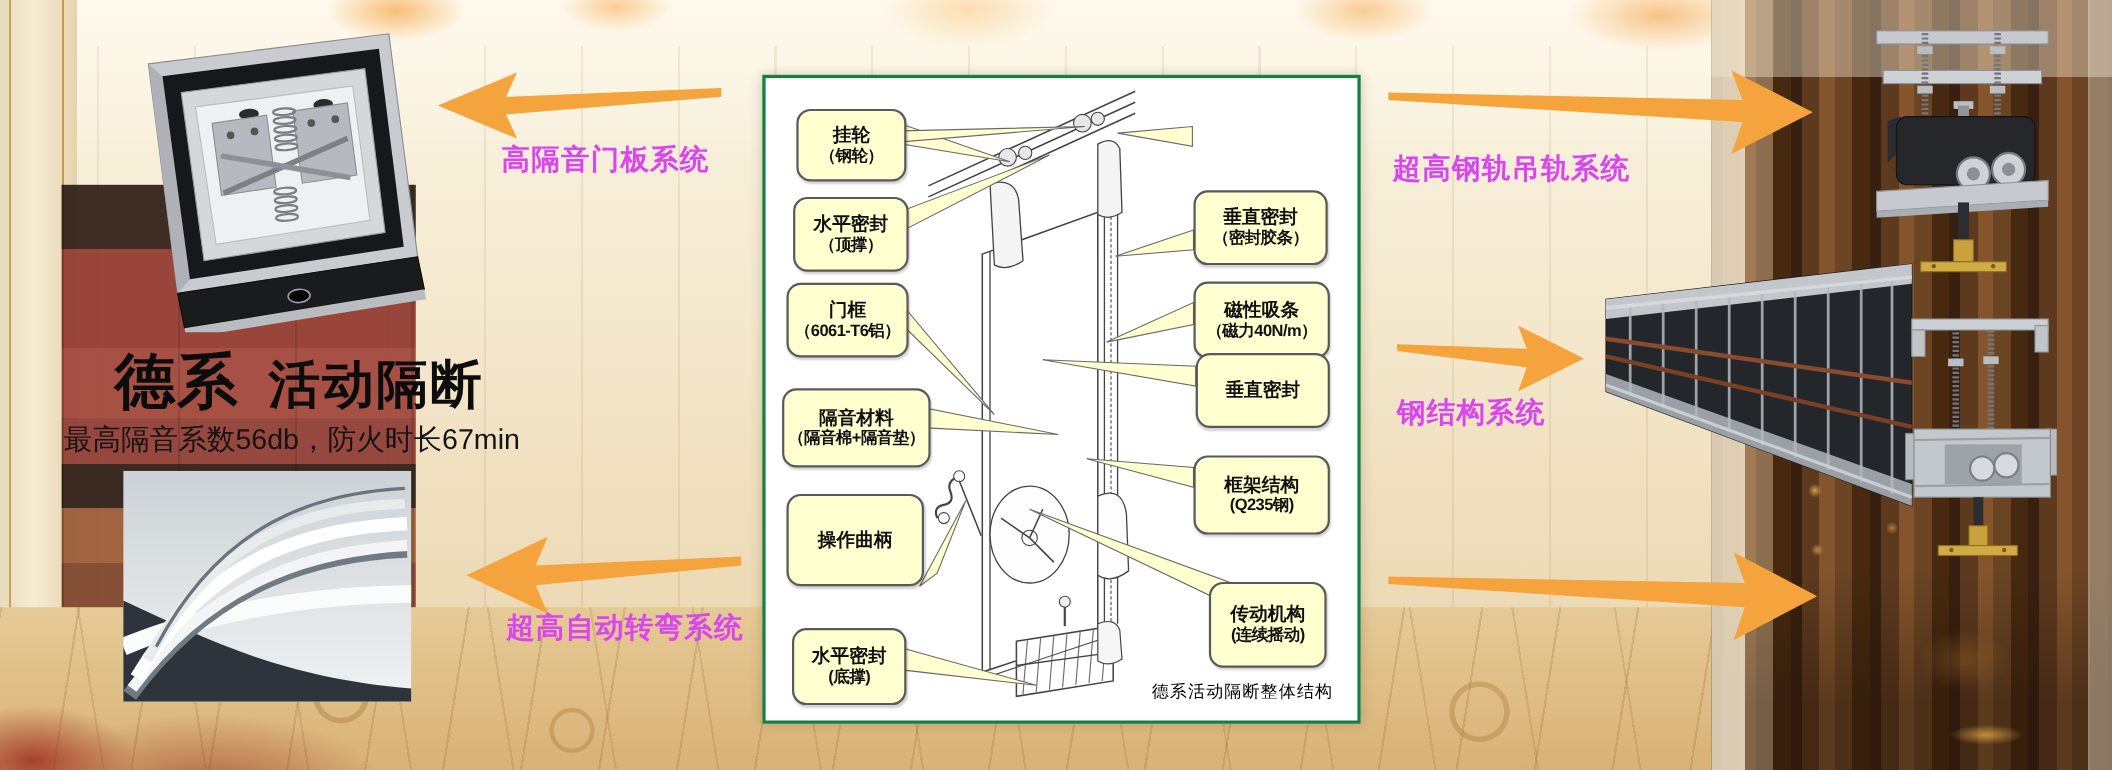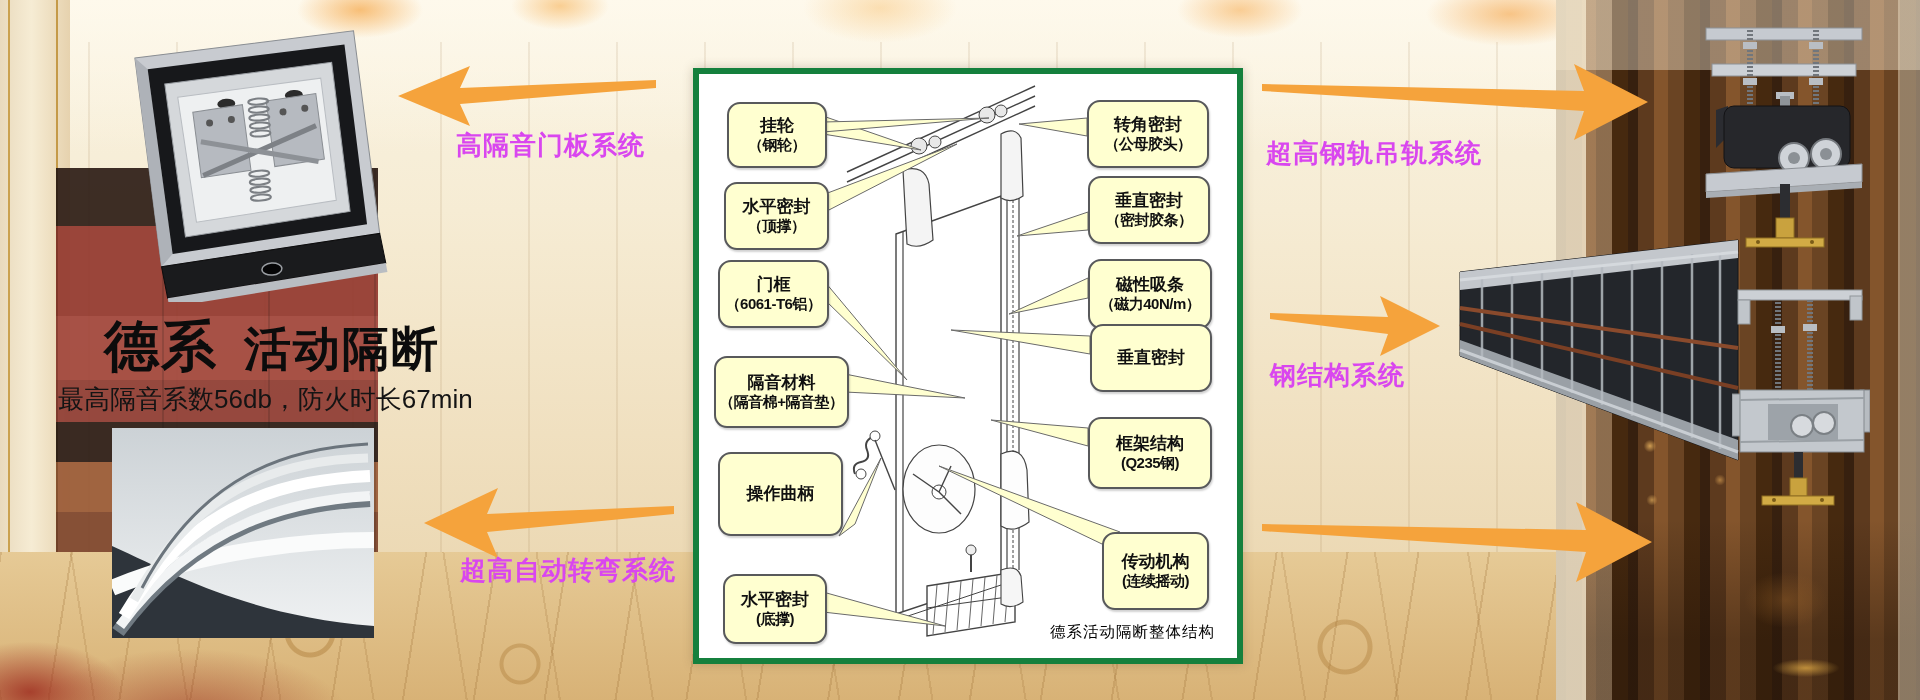--- a/index.html
+++ b/index.html
@@ -58,21 +58,21 @@
   .title .em{font-size:55px;font-weight:900;letter-spacing:2px;}
   .title .rest{font-size:47px;font-weight:600;margin-left:26px;letter-spacing:2px;}
   .subtitle{position:absolute;left:58px;top:382px;font-size:26px;color:#141414;z-index:5;white-space:nowrap;}
   .sys-label{position:absolute;font-size:26px;font-weight:800;color:#d946ef;z-index:5;
              letter-spacing:1px;white-space:nowrap;}
   
   .arrow{position:absolute;z-index:4;}
   .photo{position:absolute;z-index:3;}
   
   .panel{position:absolute;left:693px;top:68px;width:538px;height:584px;background:#ffffff;
-         border:6px solid #15803d;box-shadow:0 0 10px rgba(80,60,30,.25);z-index:5;}
+         border:3px solid #15803d;box-shadow:0 0 10px rgba(80,60,30,.25);z-index:5;}
   .panel svg.art{position:absolute;left:0;top:0;z-index:1;}
   .callout{position:absolute;background:#FFFFD0;border:2px solid #58595b;border-radius:13px;
            display:flex;flex-direction:column;align-items:center;justify-content:center;
            text-align:center;color:#101010;font-weight:700;line-height:1.25;z-index:6;
            box-shadow:1px 2px 2px rgba(0,0,0,.18);}
   .callout .l1{font-size:17px;}
   .callout .l2{font-size:15px;letter-spacing:-0.5px;white-space:nowrap;}
   .c-l1{left:28px;top:28px;width:96px;height:62px;}
   .c-l2{left:25px;top:108px;width:101px;height:64px;}
   .c-l3{left:19px;top:186px;width:107px;height:64px;}
@@ -354,24 +354,20 @@
       <span class="l2">（隔音棉+隔音垫）</span>
     </div>
     <div class="callout c-l5">
       <span class="l1">操作曲柄</span>
       <span class="l2"></span>
     </div>
     <div class="callout c-l6">
       <span class="l1">水平密封</span>
       <span class="l2">(底撑)</span>
     </div>
-    <div class="callout c-r1">
-      <span class="l1">转角密封</span>
-      <span class="l2">（公母胶头）</span>
-    </div>
     <div class="callout c-r2">
       <span class="l1">垂直密封</span>
       <span class="l2">（密封胶条）</span>
     </div>
     <div class="callout c-r3">
       <span class="l1">磁性吸条</span>
       <span class="l2">（磁力40N/m）</span>
     </div>
     <div class="callout c-r4">
       <span class="l1">垂直密封</span>

